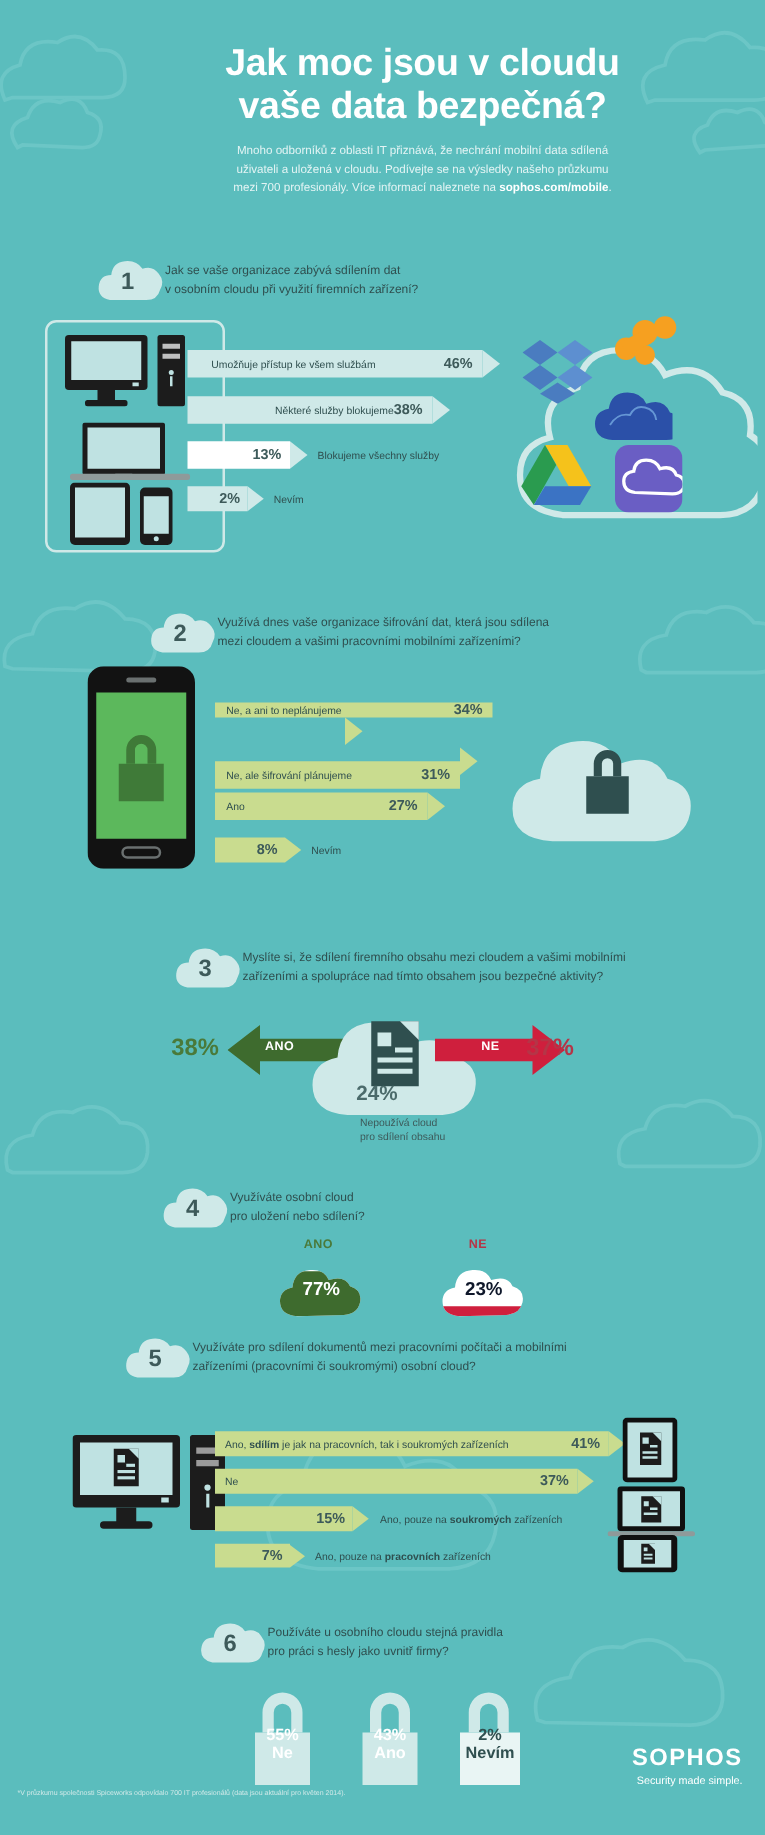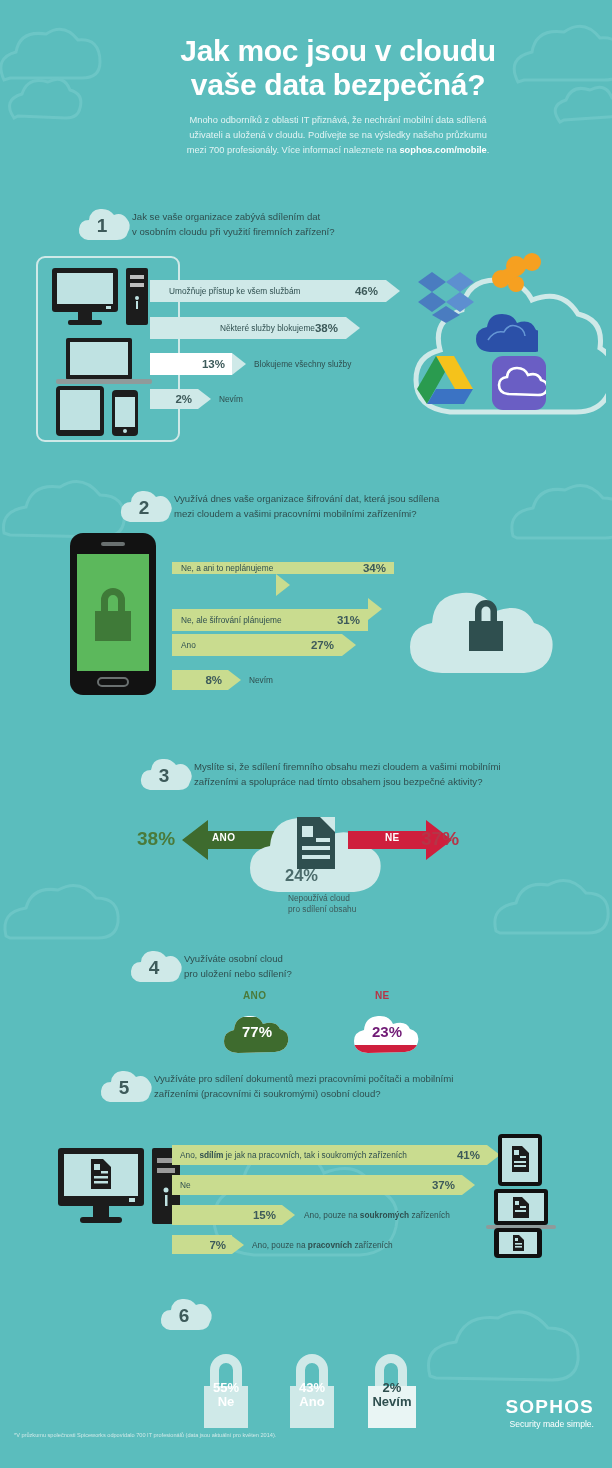--- a/index.html
+++ b/index.html
@@ -369,21 +369,21 @@
     <defs>
       <clipPath id="c4b">
           <path d="M16 48 q-14 -1 -14 -12 q0 -9 10 -11 q1 -13 14 -14 q11 -1 15 8 q13 -4 17 5 q10 3 8 13 q-2 9 -13 10 Z"></path>
         </clipPath>
     </defs>
     <path d="M16 48 q-14 -1 -14 -12 q0 -9 10 -11 q1 -13 14 -14 q11 -1 15 8 q13 -4 17 5 q10 3 8 13 q-2 9 -13 10 Z" fill="#ffffff"></path>
     <g clip-path="url(#c4b)">
         <rect x="0" y="40" width="70" height="14" fill="#cf1f3d"></rect>
       </g>
   </svg>
-  <div class="s4val cen" style="left:352px;top:1023px;width:70px;color:#701a75;">23%</div>
+  <div class="s4val cen" style="left:352px;top:1023px;width:70px;color:#0f172a;">23%</div>
 
   <div class="qhead" style="left:100px;top:1068px;width:460px;">
     <div class="numcloud">
       <svg class="nc" viewBox="0 0 54 40">
           <path d="M10 34 q-10 -2 -9 -11 q1 -9 10 -9 q1 -10 11 -11 q9 -1 14 6 q8 -3 13 4 q5 6 1 13 q-2 8 -11 8 Z"></path>
         </svg>
       <div class="num">5</div>
     </div>
     <div class="qtext">
       <span>Využíváte pro sdílení dokumentů mezi pracovními počítači a mobilními</span><br>
@@ -476,20 +476,24 @@
     <rect x="21" y="18" width="7" height="1.6" fill="#bfe2e2"></rect>
   </svg>
 
   <div class="qhead" style="left:160px;top:1296px;width:400px;">
     <div class="numcloud">
       <svg class="nc" viewBox="0 0 54 40">
           <path d="M10 34 q-10 -2 -9 -11 q1 -9 10 -9 q1 -10 11 -11 q9 -1 14 6 q8 -3 13 4 q5 6 1 13 q-2 8 -11 8 Z"></path>
         </svg>
       <div class="num">6</div>
     </div>
+    <div class="qtext">
+      <span>Používáte  u osobního cloudu stejná pravidla</span><br>
+      <span>pro práci s hesly jako uvnitř firmy?</span>
+    </div>
   </div>
 
   <svg class="abs" style="left:192px;top:1344px;" width="68" height="86" viewBox="0 0 68 86">
     <defs>
         <clipPath id="lk1">
           <g>
             <rect x="12" y="42" width="44" height="42"></rect>
             <path d="M18 42 v-16 a16 16 0 0 1 32 0 v16 h-9 v-16 a7 7 0 0 0 -14 0 v16 Z"></path>
           </g>
         </clipPath>

